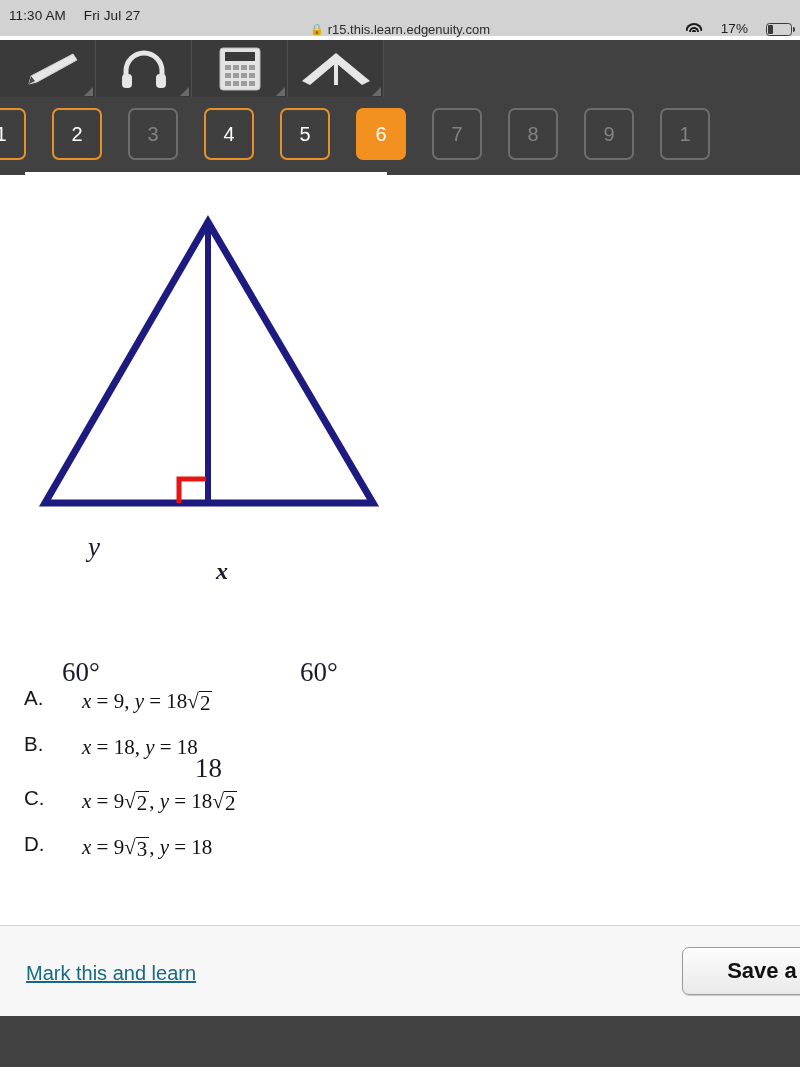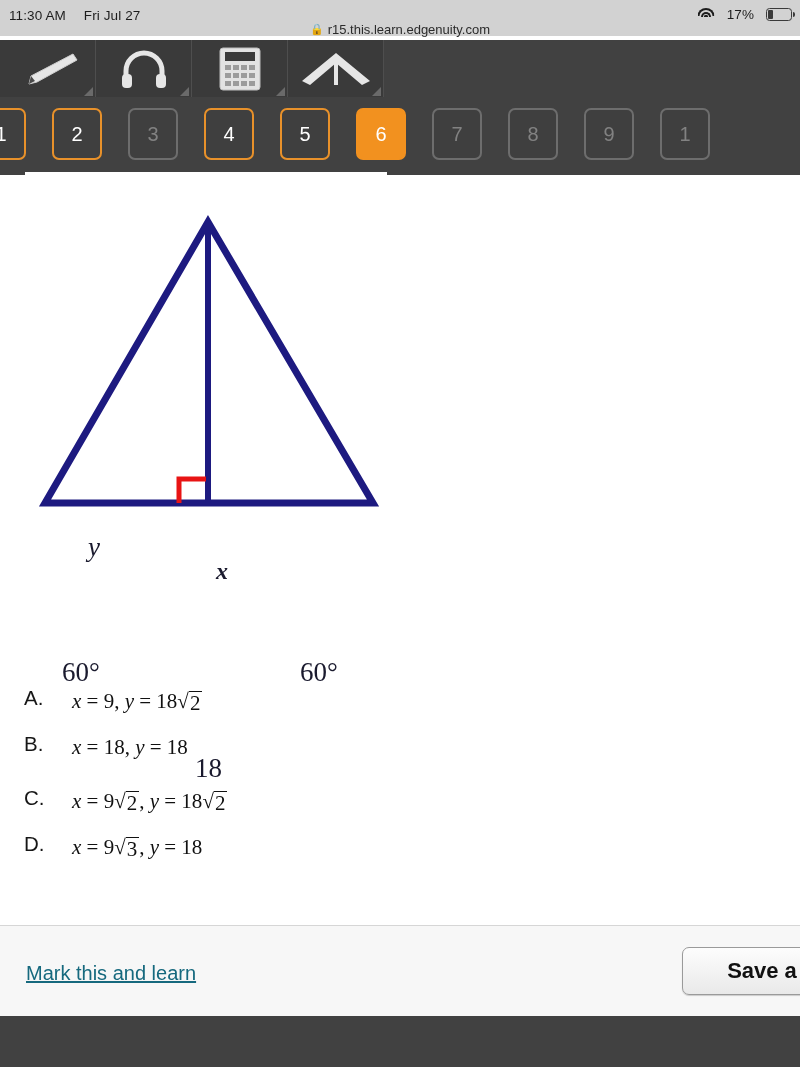--- a/index.html
+++ b/index.html
@@ -11,21 +11,21 @@
   #app { position: relative; width: 800px; height: 1067px; background:#fff; }
 
   
   .statusbar {
     position:absolute; left:0; top:0; width:800px; height:36px;
     background:#d2d2d2; color:#1d1d1d;
     display:flex; align-items:center;
     font-size:13.5px; letter-spacing:.1px;
   }
   .sb-left { position:absolute; left:9px; top:8px; display:flex; gap:18px; align-items:baseline; }
-  .sb-right { position:absolute; right:8px; top:7px; display:flex; align-items:center; gap:12px; }
+  .sb-right { position:absolute; right:8px; top:21px; display:flex; align-items:flex-end; gap:18px; }
   .sb-pct { font-size:13.5px; }
   .wifi { width:17px; height:13px; position:relative; }
   .wifi i {
     position:absolute; left:50%; border:2px solid #1d1d1d; border-bottom:none;
     border-radius:50% 50% 0 0 / 100% 100% 0 0; transform:translateX(-50%);
   }
   .wifi .a1 { width:17px; height:8px; top:0; }
   .wifi .a2 { width:10px; height:5px; top:3.5px; }
   .wifi .a3 { width:4px;  height:2px; top:7px; border-width:2px; }
   .batt { position:relative; width:26px; height:13px; }
@@ -88,21 +88,21 @@
   }
   .prompt .v { font-style:italic; }
 
   .choices { position:absolute; left:24px; top:510px; width:420px; }
   .choice { position:relative; height:0; }
   .ch-letter {
     position:absolute; left:0; font-size:20.5px; color:#161616;
     font-family:"Liberation Sans", sans-serif;
   }
   .ch-math {
-    position:absolute; left:48px; font-size:21px; color:#111;
+    position:absolute; left:58px; font-size:21px; color:#111;
     font-family:"Liberation Serif", serif; white-space:nowrap;
   }
   .ch-math i { font-style:italic; }
   .radical { display:inline-flex; align-items:flex-start; }
   .radical .sign { font-size:21px; line-height:1; }
   .radicand { border-top:1.3px solid #111; padding:1px 2px 0 1px; line-height:1; }
 
   
   .divider { position:absolute; left:0; top:925px; width:800px; height:1px; background:#d6d6d6; }
   .footer {

